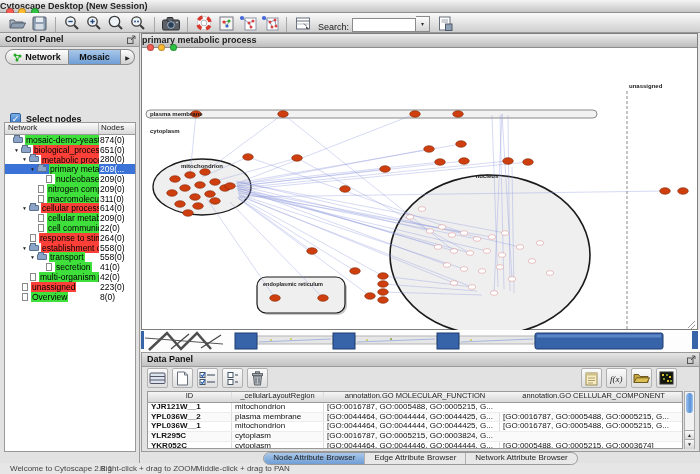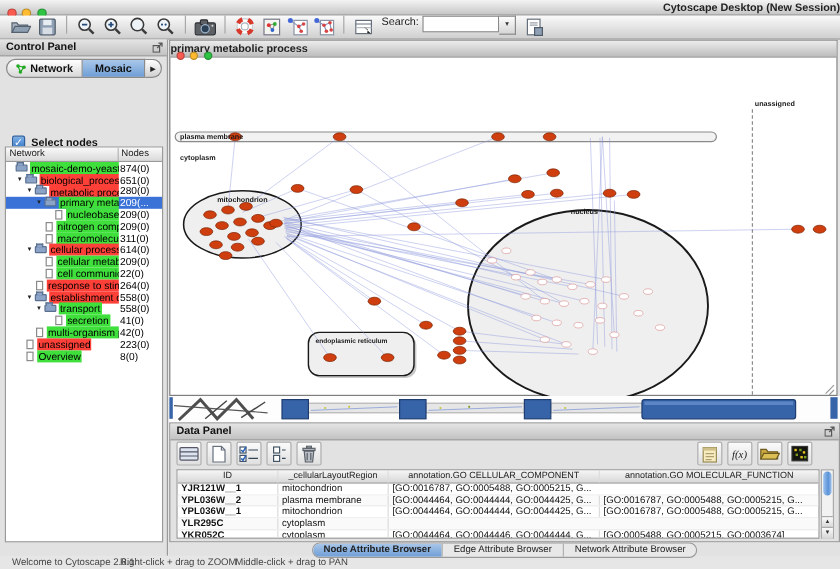--- a/index.html
+++ b/index.html
@@ -2,27 +2,27 @@
 <html><head>
 <meta charset="utf-8">
 <style>
   html,body{margin:0;padding:0}
   body{width:700px;height:474px;position:relative;overflow:hidden;background:#e6e6e6;
        font-family:"Liberation Sans",sans-serif;color:#111;-webkit-font-smoothing:antialiased}
   .abs{position:absolute}
   
   #titlebar{left:0;top:0;width:700px;height:12px;background:linear-gradient(#f4f4f4,#c6c6c6);
             border-bottom:1px solid #8d8d8d}
-  #titlebar .wtitle{width:100%;text-align:right;font:bold 9px "Liberation Sans",sans-serif;
+  #titlebar .wtitle{width:100%;text-align:left;font:bold 9px "Liberation Sans",sans-serif;
             line-height:12px;color:#222}
   .tl{width:8px;height:8px;border-radius:50%;display:inline-block;border:1px solid rgba(0,0,0,.25);box-sizing:border-box}
   .tl.r{background:#f95b50}.tl.y{background:#febb32}.tl.g{background:#2fc343}
   #titlebar .lights{left:6px;top:2px}
   #toolbar{left:0;top:13px;width:700px;height:20px;background:linear-gradient(#fafafa,#cfcfcf);
-           border-bottom:1px solid #979797;display:flex;align-items:flex-start;padding-left:6px;box-sizing:border-box}
+           border-bottom:1px solid #979797;display:flex;align-items:flex-end;padding-left:6px;box-sizing:border-box}
   .tbtn{display:inline-flex;align-items:center;justify-content:center;height:18px;min-width:18px;margin:0 2px}
   .tsep{width:1px;height:15px;background:#a8a8a8;margin:0 5px}
   #searchlbl{font-size:9px;color:#222;margin:0 3px 0 4px}
   #searchbox{width:58px;height:12px;border:1px solid #8a8a8a;font:9px "Liberation Sans",sans-serif;
              padding:0 2px;background:#fff}
   #searchdrop{width:13px;height:14px;border:1px solid #8a8a8a;border-left:none;background:linear-gradient(#fdfdfd,#d5d5d5);
              font-size:6px;line-height:14px;text-align:center;color:#333}
   
   #cpanel{left:0;top:33px;width:140px;height:430px;background:#e2e2e2;border-right:1px solid #9a9a9a;box-sizing:border-box}
   .ptitle{height:13px;background:linear-gradient(#e4e4e4,#c2c2c2);border-bottom:1px solid #9a9a9a;
@@ -94,21 +94,21 @@
   #dscroll{position:absolute;left:542px;top:38px;width:11px;height:58px;background:#f2f2f2;border:1px solid #aaa;box-sizing:border-box}
   #dthumb{position:absolute;left:1px;top:1px;width:7px;height:20px;border-radius:4px;
           background:linear-gradient(90deg,#9cc2ef,#5a92d6 60%,#9cc2ef)}
   .sarrow{position:absolute;left:0;width:9px;height:9px;font-size:5px;text-align:center;line-height:9px;color:#333;
           background:linear-gradient(#fafafa,#d5d5d5);border-top:1px solid #aaa}
   
   #attrtabs{left:141px;top:452px;width:559px;height:11px;background:#e2e2e2;display:flex;justify-content:center}
   #attrtabs .segwrap{display:flex;border:1px solid #9a9a9a;border-radius:8px;overflow:hidden;height:11px;background:#e8e8e8}
   .seg{font-size:8px;line-height:10px;padding:0 9px;border-right:1px solid #b0b0b0;color:#222}
   .seg:last-child{border-right:none}
-  .seg.act{background:linear-gradient(#a9c7e9,#6f9ed6);font-weight:bold}
+  .seg.act{background:linear-gradient(#a9c7e9,#6f9ed6);font-weight:normal}
   #statusbar{left:0;top:463px;width:700px;height:11px;font-size:8px;color:#444}
   #statusbar span{position:absolute;top:1px}
 </style>
 </head>
 <body>
 
 <div id="titlebar" class="abs">
   <span class="lights abs"><span class="tl r"></span> <span class="tl y"></span> <span class="tl g"></span></span>
   <div class="wtitle">Cytoscape Desktop (New Session)</div>
 </div>
@@ -610,22 +610,22 @@
             <rect x="8" y="9" width="2" height="2" fill="#e0c020"></rect>
             <rect x="11" y="9" width="2" height="2" fill="#7a9a20"></rect>
           </svg>
         </span>
     </span>
   </div>
   <div id="dtable">
     <div id="dthead">
         <div class="dtd c0">ID</div>
         <div class="dtd c1">_cellularLayoutRegion</div>
+        <div class="dtd c3">annotation.GO MOLECULAR_FUNCTION</div>
         <div class="dtd c2">annotation.GO CELLULAR_COMPONENT</div>
-        <div class="dtd c3">annotation.GO MOLECULAR_FUNCTION</div>
       </div>
     <div>
         <div class="dtr">
           <div class="dtd c0">YJR121W__1</div>
           <div class="dtd c1">mitochondrion</div>
           <div class="dtd c3">[GO:0016787, GO:0005488, GO:0005215, G...</div>
         </div>
         <div class="dtr alt">
           <div class="dtd c0">YPL036W__2</div>
           <div class="dtd c1">plasma membrane</div>
@@ -634,20 +634,21 @@
         </div>
         <div class="dtr">
           <div class="dtd c0">YPL036W__1</div>
           <div class="dtd c1">mitochondrion</div>
           <div class="dtd c2">[GO:0044464, GO:0044444, GO:0044425, G...</div>
           <div class="dtd c3">[GO:0016787, GO:0005488, GO:0005215, G...</div>
         </div>
         <div class="dtr alt">
           <div class="dtd c0">YLR295C</div>
           <div class="dtd c1">cytoplasm</div>
+          <div class="dtd c3">[GO:0016787, GO:0005215, GO:0003824, G...</div>
         </div>
         <div class="dtr">
           <div class="dtd c0">YKR052C</div>
           <div class="dtd c1">cytoplasm</div>
           <div class="dtd c2">[GO:0044464, GO:0044446, GO:0044444, G...</div>
           <div class="dtd c3">[GO:0005488, GO:0005215, GO:0003674]</div>
         </div>
       </div>
   </div>
   <div id="dscroll">

